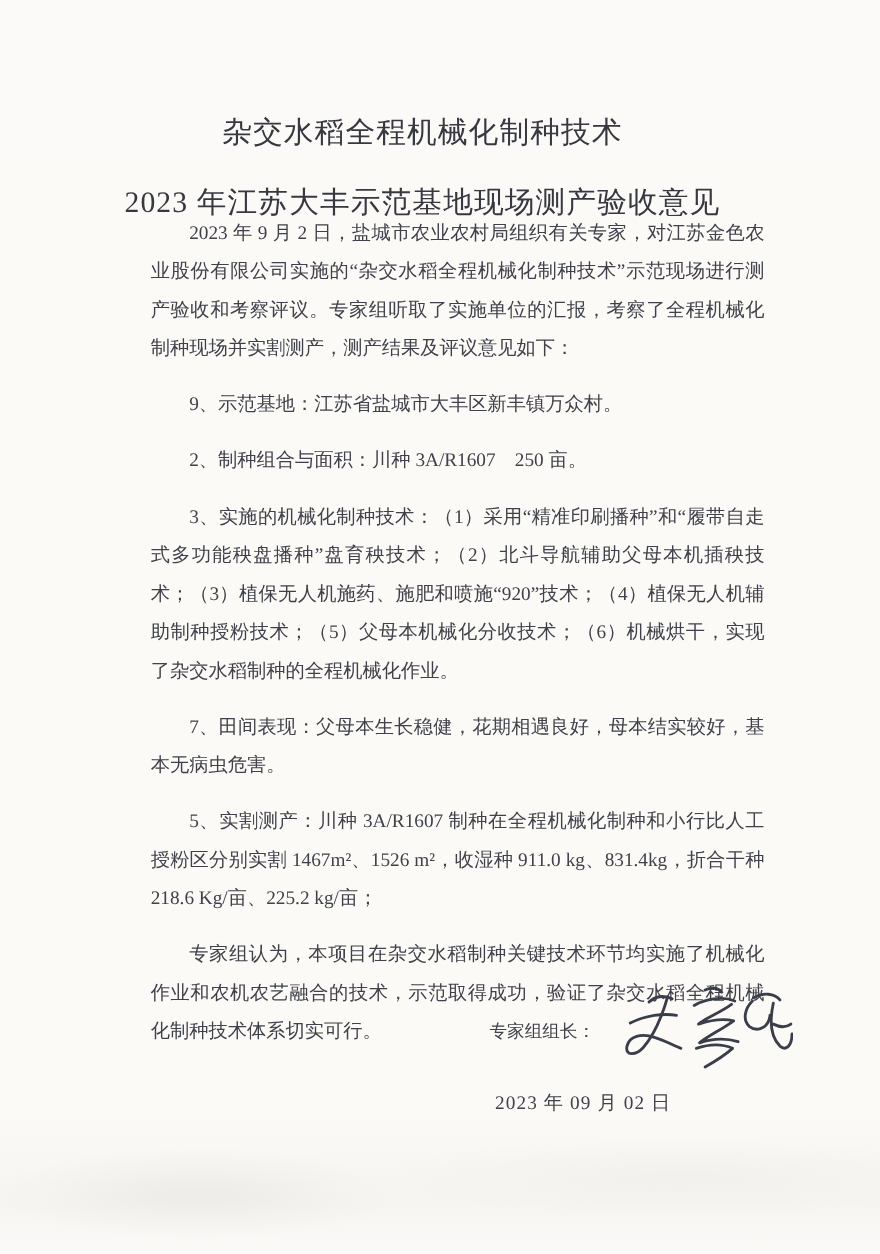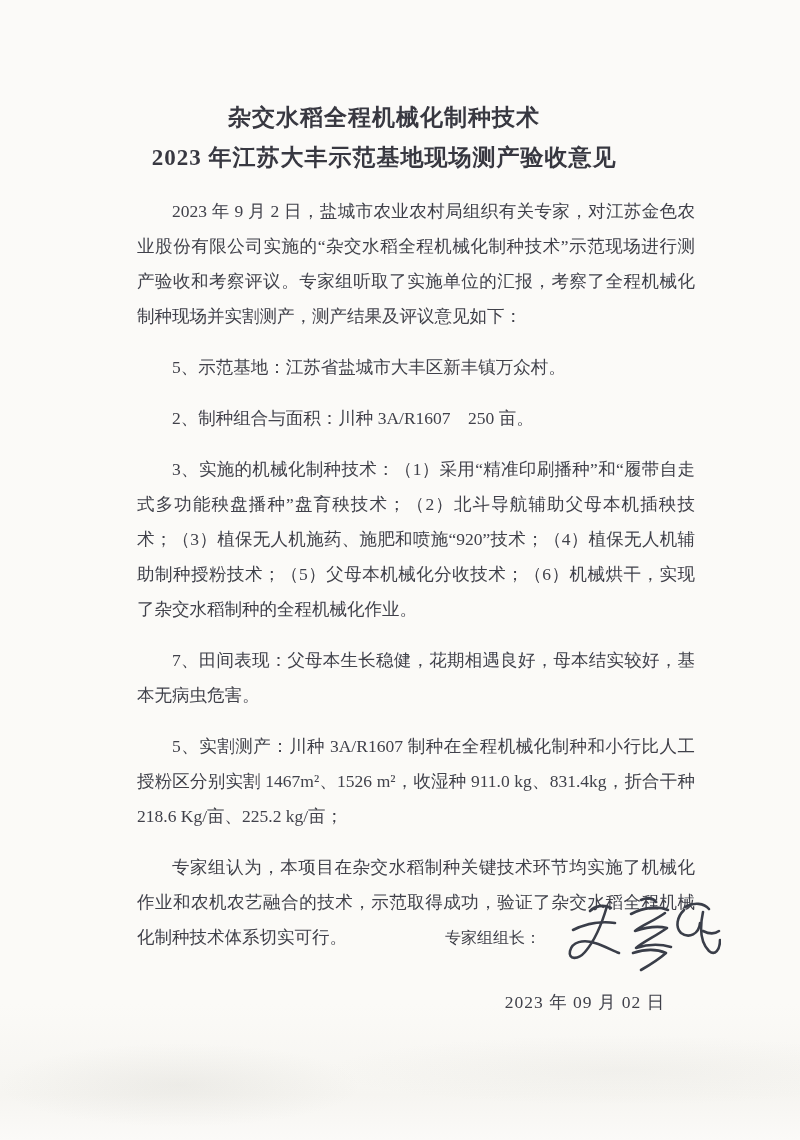--- a/index.html
+++ b/index.html
@@ -21,26 +21,26 @@
       radial-gradient(ellipse 260px 60px at 180px 1085px, rgba(150,148,140,0.10), rgba(150,148,140,0) 70%),
       radial-gradient(ellipse 420px 50px at 620px 1070px, rgba(160,158,150,0.07), rgba(160,158,150,0) 70%),
       linear-gradient(180deg, #fbfaf8 0%, #fbfaf7 88%, #f6f5f1 96%, #fbfaf8 100%);
   }
   .title {
     position: absolute;
     left: 0;
     width: 768px;
     text-align: center;
     color: #383841;
-    font-weight: 700;
-    font-size: 23px;
+    font-weight: 400;
+    font-size: 27px;
     letter-spacing: 1px;
   }
   .title-1 { top: 102px; }
-  .title-2 { top: 142px; }
+  .title-2 { top: 166px; }
   .doc-body {
     position: absolute;
     left: 121px;
     top: 178px;
     width: 590px;
     color: #40414a;
     font-size: 17.5px;
     line-height: 35px;
   }
   .doc-body p {
@@ -66,38 +66,38 @@
     stroke: #3a3e49;
     stroke-width: 2.6;
     stroke-linecap: round;
     stroke-linejoin: round;
   }
   .date-row {
     position: absolute;
     left: 450px;
     top: 990px;
     width: 270px;
-    text-align: center;
+    text-align: left;
     color: #40414a;
     font-size: 17.5px;
     letter-spacing: 1px;
   }
 </style>
 </head>
 <body>
 
 <div class="page">
 
   <div class="title title-1">杂交水稻全程机械化制种技术</div>
 
   <div class="title title-2">2023 年江苏大丰示范基地现场测产验收意见</div>
 
   <div class="doc-body">
     <p>2023 年 9 月 2 日，盐城市农业农村局组织有关专家，对江苏金色农业股份有限公司实施的“杂交水稻全程机械化制种技术”示范现场进行测产验收和考察评议。专家组听取了实施单位的汇报，考察了全程机械化制种现场并实割测产，测产结果及评议意见如下：</p>
-    <p>5、示范基地：江苏省盐城市大丰区新丰镇万众村。</p>
+    <p>9、示范基地：江苏省盐城市大丰区新丰镇万众村。</p>
     <p>2、制种组合与面积：川种 3A/R1607　250 亩。</p>
     <p>3、实施的机械化制种技术：（1）采用“精准印刷播种”和“履带自走式多功能秧盘播种”盘育秧技术；（2）北斗导航辅助父母本机插秧技术；（3）植保无人机施药、施肥和喷施“920”技术；（4）植保无人机辅助制种授粉技术；（5）父母本机械化分收技术；（6）机械烘干，实现了杂交水稻制种的全程机械化作业。</p>
     <p>7、田间表现：父母本生长稳健，花期相遇良好，母本结实较好，基本无病虫危害。</p>
     <p>5、实割测产：川种 3A/R1607 制种在全程机械化制种和小行比人工授粉区分别实割 1467m²、1526 m²，收湿种 911.0 kg、831.4kg，折合干种 218.6 Kg/亩、225.2 kg/亩；</p>
     <p>专家组认为，本项目在杂交水稻制种关键技术环节均实施了机械化作业和农机农艺融合的技术，示范取得成功，验证了杂交水稻全程机械化制种技术体系切实可行。</p>
   </div>
 
   <div class="sig-row">
     <span class="sig-label">专家组组长：</span>
     <svg class="sig-svg" width="168" height="100" viewBox="0 0 168 100" aria-label="handwritten signature">

